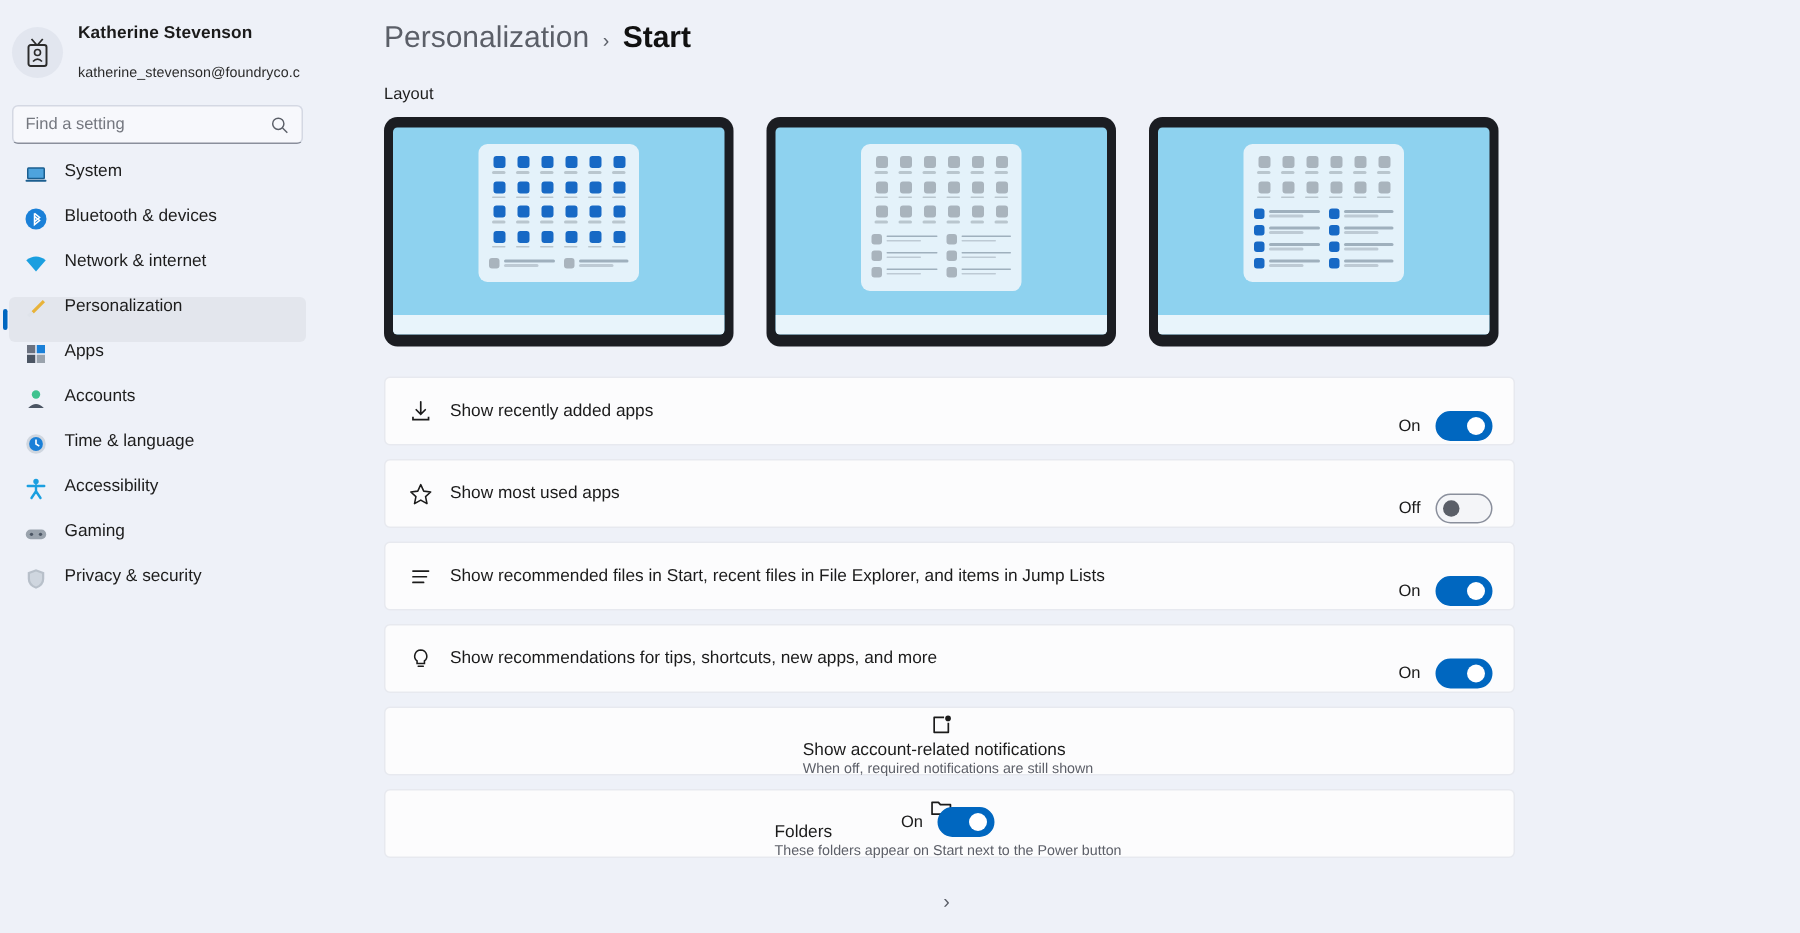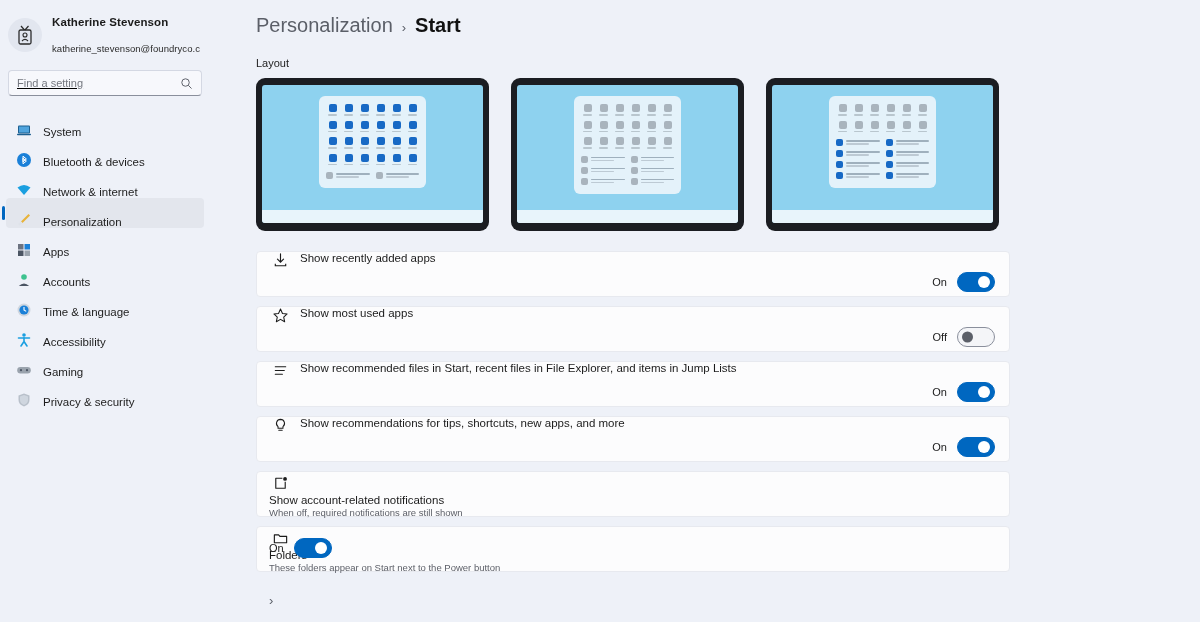--- a/index.html
+++ b/index.html
@@ -32,34 +32,33 @@
 
   .searchbox {
     margin: 6px 8px 12px 8px;
     height: 26px;
     background: #f7f8fc;
     border: 1px solid #d4d8e3;
     border-bottom: 1px solid #8a8f9c;
     border-radius: 4px;
     display: flex; align-items: center;
     padding: 0 8px;
-    text-decoration: underline;
   }
   .searchbox input {
     flex: 1; border: none; outline: none; background: transparent;
     font-family: "Liberation Sans", sans-serif;
     font-size: 11px; color: #3b3b3b;
   }
   .searchbox input::placeholder { color: #74777f; }
 
   .nav { display: flex; flex-direction: column; padding: 0 6px; }
   .nav-item {
     position: relative;
     height: 30px; margin-bottom: 0px;
-    display: flex; align-items: flex-end; gap: 11px;
+    display: flex; align-items: flex-start; gap: 11px;
     padding-left: 10px;
     border-radius: 4px;
     cursor: default;
   }
   .nav-item.active { background: #e3e6ed; }
   .nav-item.active::before {
     content: ""; position: absolute; left: -4px; top: 8px;
     width: 3px; height: 14px; border-radius: 2px; background: #0067c0;
   }
   .nav-icon { width: 16px; height: 16px; flex: 0 0 16px; display: flex; align-items: center; justify-content: center; }
@@ -125,21 +124,21 @@
   .radio-label { font-size: 11.5px; color: #1d1d1d; }
 
   .settings { margin-top: 20px; padding-left: 46px; padding-right: 0px; }
   .srow {
     width: 754px;
     background: #fcfcfd;
     border: 1px solid #e7e9ef;
     border-radius: 4px;
     height: 46px;
     margin-bottom: 9px;
-    display: flex; align-items: flex-start;
+    display: flex; align-items: center;
     padding: 0 14px 0 12px;
   }
   .srow.tall { height: 46px; flex-direction: column; }
   .srow-icon { width: 22px; flex: 0 0 22px; display: flex; align-items: center; justify-content: center; margin-right: 9px; }
   .srow-text { flex: 1; display: flex; flex-direction: column; gap: 1px; }
   .srow-title { font-size: 11.5px; color: #1b1b1b; }
   .srow-sub { font-size: 9.5px; color: #5c5f68; }
   .srow-right { display: flex; align-items: center; gap: 10px; margin-top: 20px; }
   .toggle-state { font-size: 11px; color: #1b1b1b; }
   .toggle {

